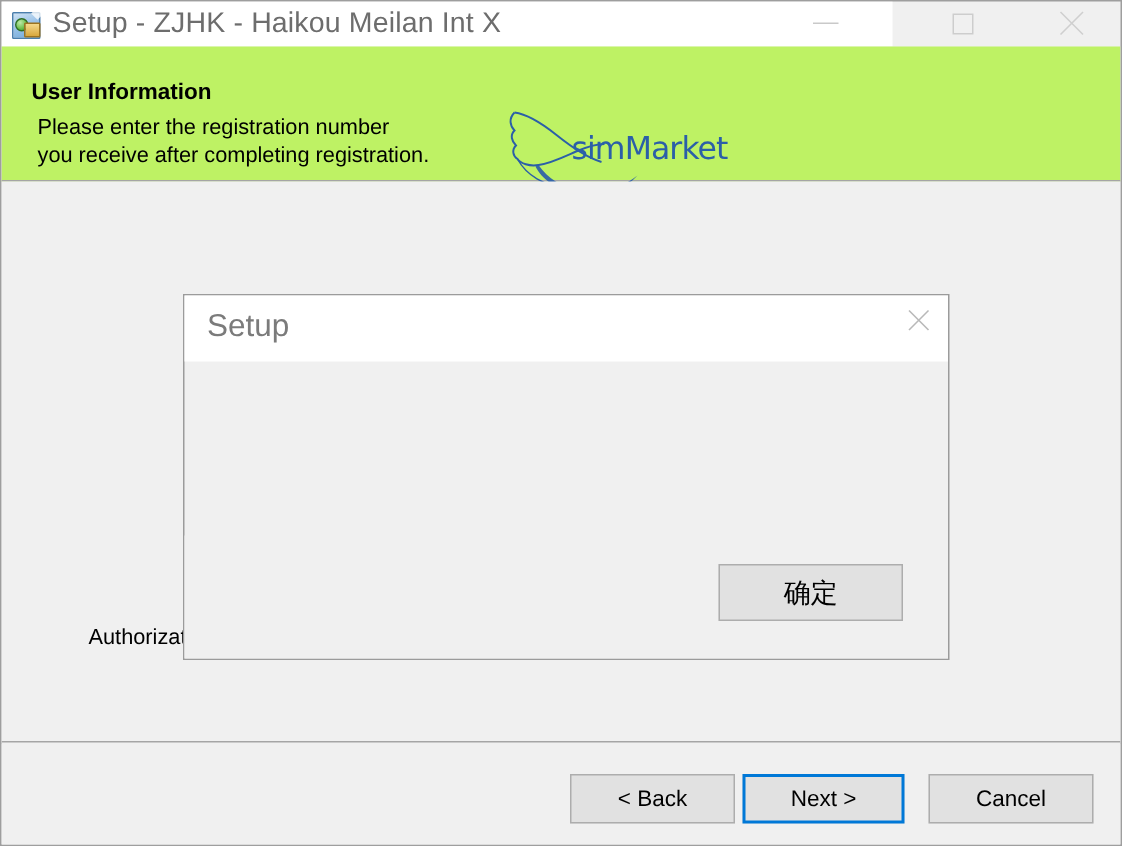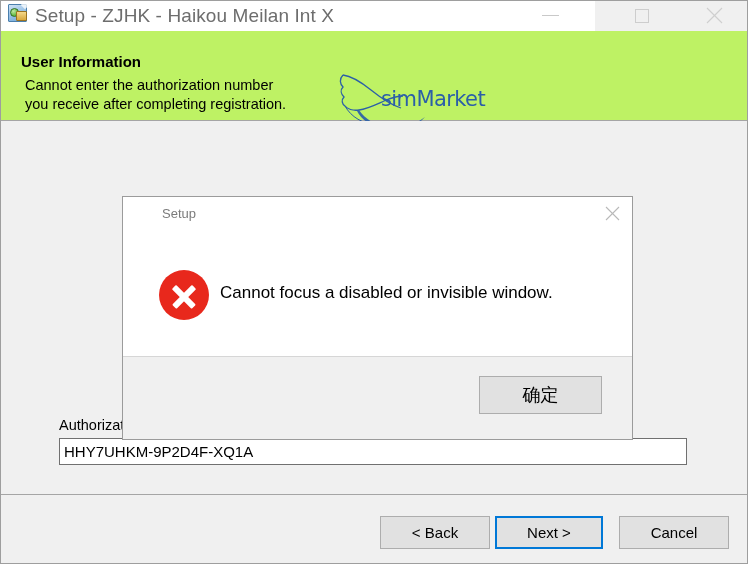--- a/index.html
+++ b/index.html
@@ -27,20 +27,21 @@
   }
 
   
   #titlebar {
     position: absolute;
     left: 0; top: 0;
     width: 594px;
     height: 30px;
     background: #ffffff;
     display: flex;
+    align-items: center;
   }
   #app-icon {
     width: 22px;
     height: 22px;
     margin-left: 6px;
     margin-right: 6px;
     position: relative;
     flex: 0 0 auto;
   }
   #app-icon .ico-body {
@@ -225,24 +226,23 @@
   #modal-titlebar {
     position: absolute;
     left: 0; top: 0;
     width: 509px;
     height: 44px;
     background: #ffffff;
   }
   #modal-title {
     position: absolute;
     left: 15px; top: 9px;
-    font-size: 13px;
+    font-size: 21px;
     color: #7b7b7b;
     white-space: nowrap;
-    margin-left: 24px;
   }
   #modal-close {
     position: absolute;
     left: 469px; top: 1px;
     width: 40px; height: 30px;
     display: flex;
     align-items: center;
     justify-content: center;
   }
   #modal-close svg line { stroke: #b9b9b9; stroke-width: 1.1; }
@@ -330,65 +330,56 @@
     <div class="wc-btn" id="wc-close">
       <svg width="17" height="17" viewBox="0 0 17 17">
         <line x1="1" y1="1" x2="16" y2="16"></line>
         <line x1="16" y1="1" x2="1" y2="16"></line>
       </svg>
     </div>
   </div>
 
   <div id="header-pane">
     <div id="header-title">User Information</div>
-    <div id="header-desc">Cannot enter the authorization number
+    <div id="header-desc">Please enter the registration number
 you receive after completing registration.</div>
 
     <div id="brand-logo">
       <svg width="172" height="70" viewBox="0 0 172 70">
         <path d="M14 8 C 10 12, 11 17, 14 20 C 11 23, 12 27, 15 30 C 12 33, 13 37, 16 39
                  C 18 42, 24 44, 30 43 C 38 42, 46 38, 55 34 C 62 31, 68 29, 74 29" fill="none" stroke="#2b5fa8" stroke-width="1.3"></path>
         <path d="M14 8 C 22 9, 32 15, 42 23 C 52 31, 62 38, 72 41" fill="none" stroke="#2b5fa8" stroke-width="1.3"></path>
         <path d="M16 39 C 22 50, 34 57, 48 58" fill="none" stroke="#2b5fa8" stroke-width="1"></path>
         <path d="M30 43 C 36 52, 46 58, 58 60 C 72 62, 86 58, 96 50
                  C 86 61, 70 66, 56 63 C 42 60, 32 52, 28 44 Z" fill="#2b5fa8" opacity="0.92"></path>
       </svg>
       <div id="brand-text"><span class="lite">sim</span><span class="bold">Market</span></div>
     </div>
   </div>
 
   <div id="content-pane">
     <label id="auth-label" for="auth-input">Authorization number:</label>
-    <input id="auth-input" type="text" value="HHY7UHKM-9P2D4F-XQ1A" style="">
   </div>
 
   <div id="footer-pane">
     <button class="nav-btn" id="btn-back">&lt; Back</button>
     <button class="nav-btn" id="btn-next">Next &gt;</button>
     <button class="nav-btn" id="btn-cancel">Cancel</button>
   </div>
 
   <div id="modal-dialog">
     <div id="modal-titlebar">
       <span id="modal-title">Setup</span>
       <div id="modal-close">
         <svg width="15" height="15" viewBox="0 0 15 15">
           <line x1="1" y1="1" x2="14" y2="14"></line>
           <line x1="14" y1="1" x2="1" y2="14"></line>
         </svg>
       </div>
     </div>
 
-    <div id="modal-body">
-      <div id="error-icon">
-        <span class="circ"></span>
-        <span class="x1"></span>
-        <span class="x2"></span>
-      </div>
-      <div id="error-message">Cannot focus a disabled or invisible window.</div>
-    </div>
 
     <div id="modal-footer">
       <button id="btn-ok">确定</button>
     </div>
   </div>
 
 </div>
 
 </body></html>

